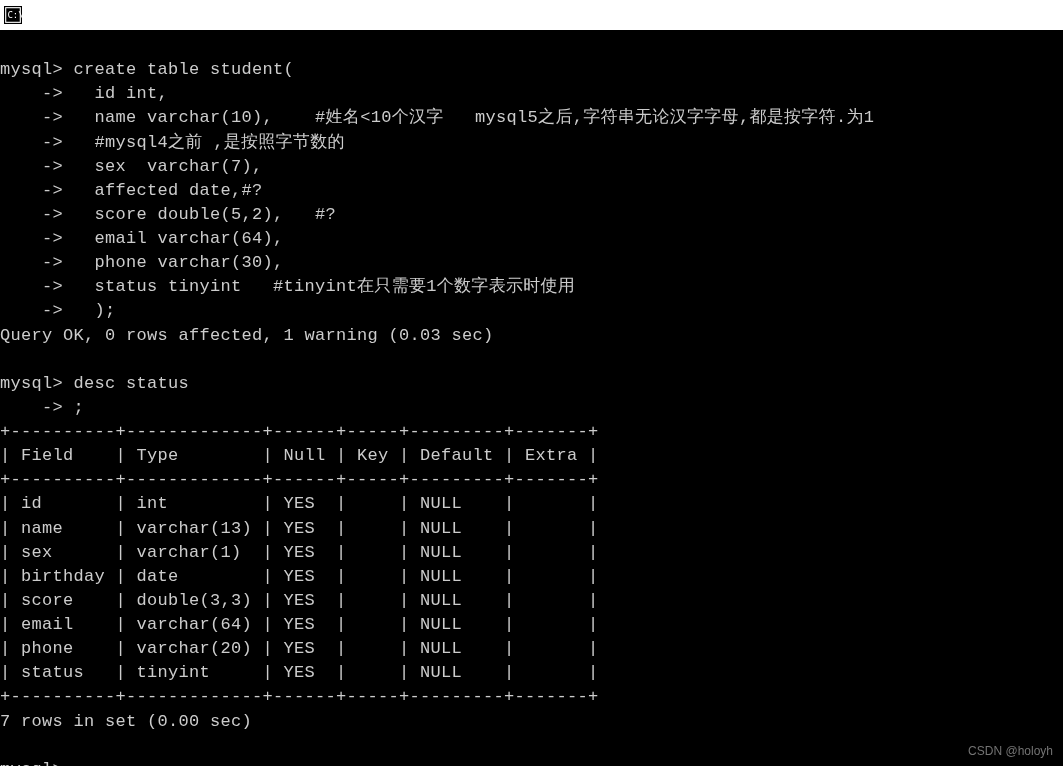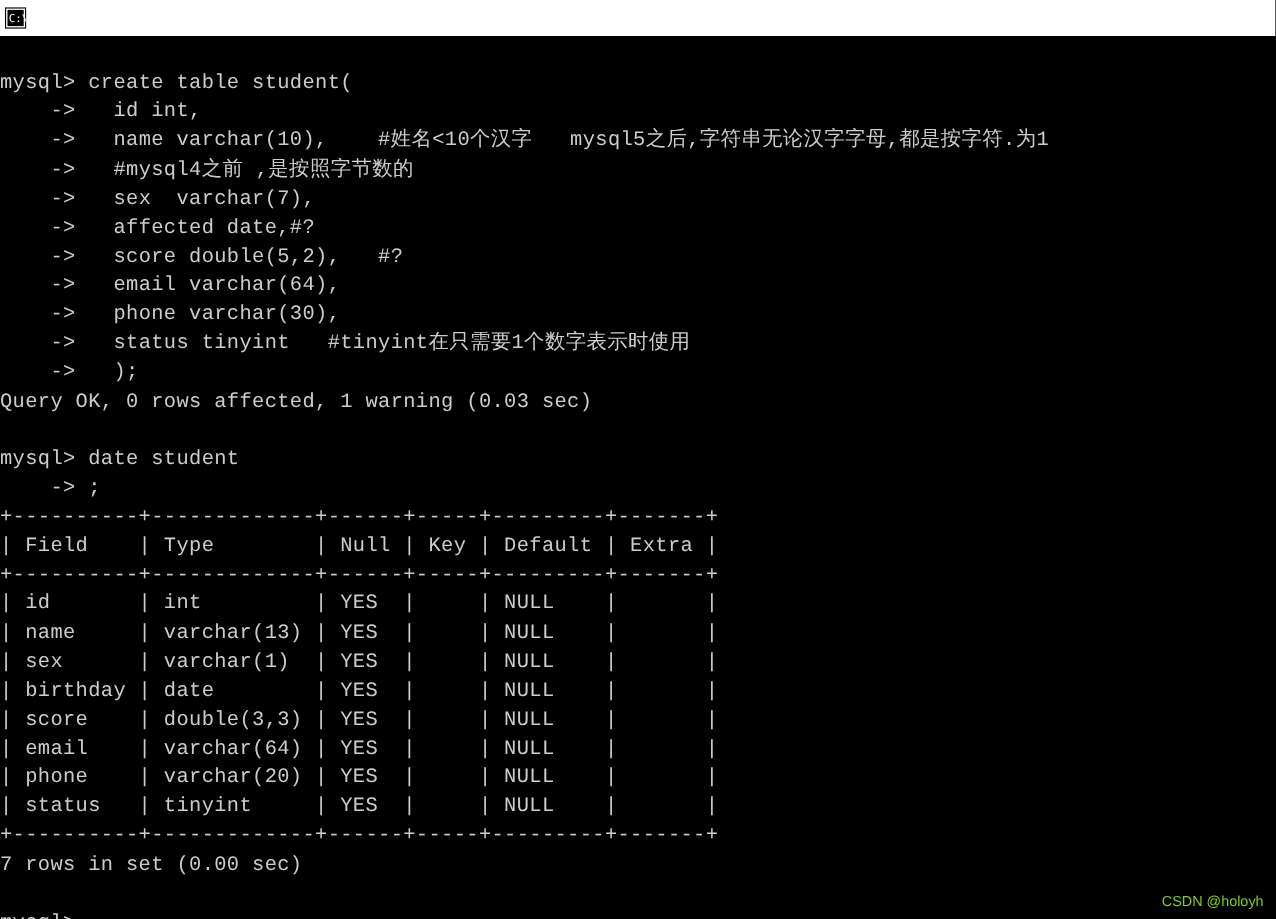--- a/index.html
+++ b/index.html
@@ -41,21 +41,21 @@
     .terminal {
       padding: 4px 0 0 0;
       line-height: 1.42;
       white-space: pre;
       letter-spacing: 0.3px;
     }
     .watermark {
       position: absolute;
       bottom: 8px;
       right: 10px;
-      color: #84cc16;
+      color: #737373;
       font-size: 12px;
       font-family: "Segoe UI", sans-serif;
     }
   </style>
 </head>
 <body>
 
 <div class="titlebar">
   <span class="icon">
     <svg viewBox="0 0 16 16">
@@ -74,21 +74,21 @@
 <span>    -&gt;</span><span>   #mysql4之前 ,是按照字节数的</span>
 <span>    -&gt;</span><span>   sex  varchar(7),</span>
 <span>    -&gt;</span><span>   affected date,#?</span>
 <span>    -&gt;</span><span>   score double(5,2),   #?</span>
 <span>    -&gt;</span><span>   email varchar(64),</span>
 <span>    -&gt;</span><span>   phone varchar(30),</span>
 <span>    -&gt;</span><span>   status tinyint   #tinyint在只需要1个数字表示时使用</span>
 <span>    -&gt;</span><span>   );</span>
 <span>Query OK, 0 rows affected, 1 warning (0.03 sec)</span>
 <span></span>
-<span>mysql&gt;</span><span> date student</span>
+<span>mysql&gt;</span><span> desc status</span>
 <span>    -&gt;</span><span> ;</span>
 <span>+----------+-------------+------+-----+---------+-------+</span>
 <span>| Field    | Type        | Null | Key | Default | Extra |</span>
 <span>+----------+-------------+------+-----+---------+-------+</span>
 <span>| id       | int         | YES  |     | NULL    |       |</span>
 <span>| name     | varchar(13) | YES  |     | NULL    |       |</span>
 <span>| sex      | varchar(1)  | YES  |     | NULL    |       |</span>
 <span>| birthday | date        | YES  |     | NULL    |       |</span>
 <span>| score    | double(3,3) | YES  |     | NULL    |       |</span>
 <span>| email    | varchar(64) | YES  |     | NULL    |       |</span>

